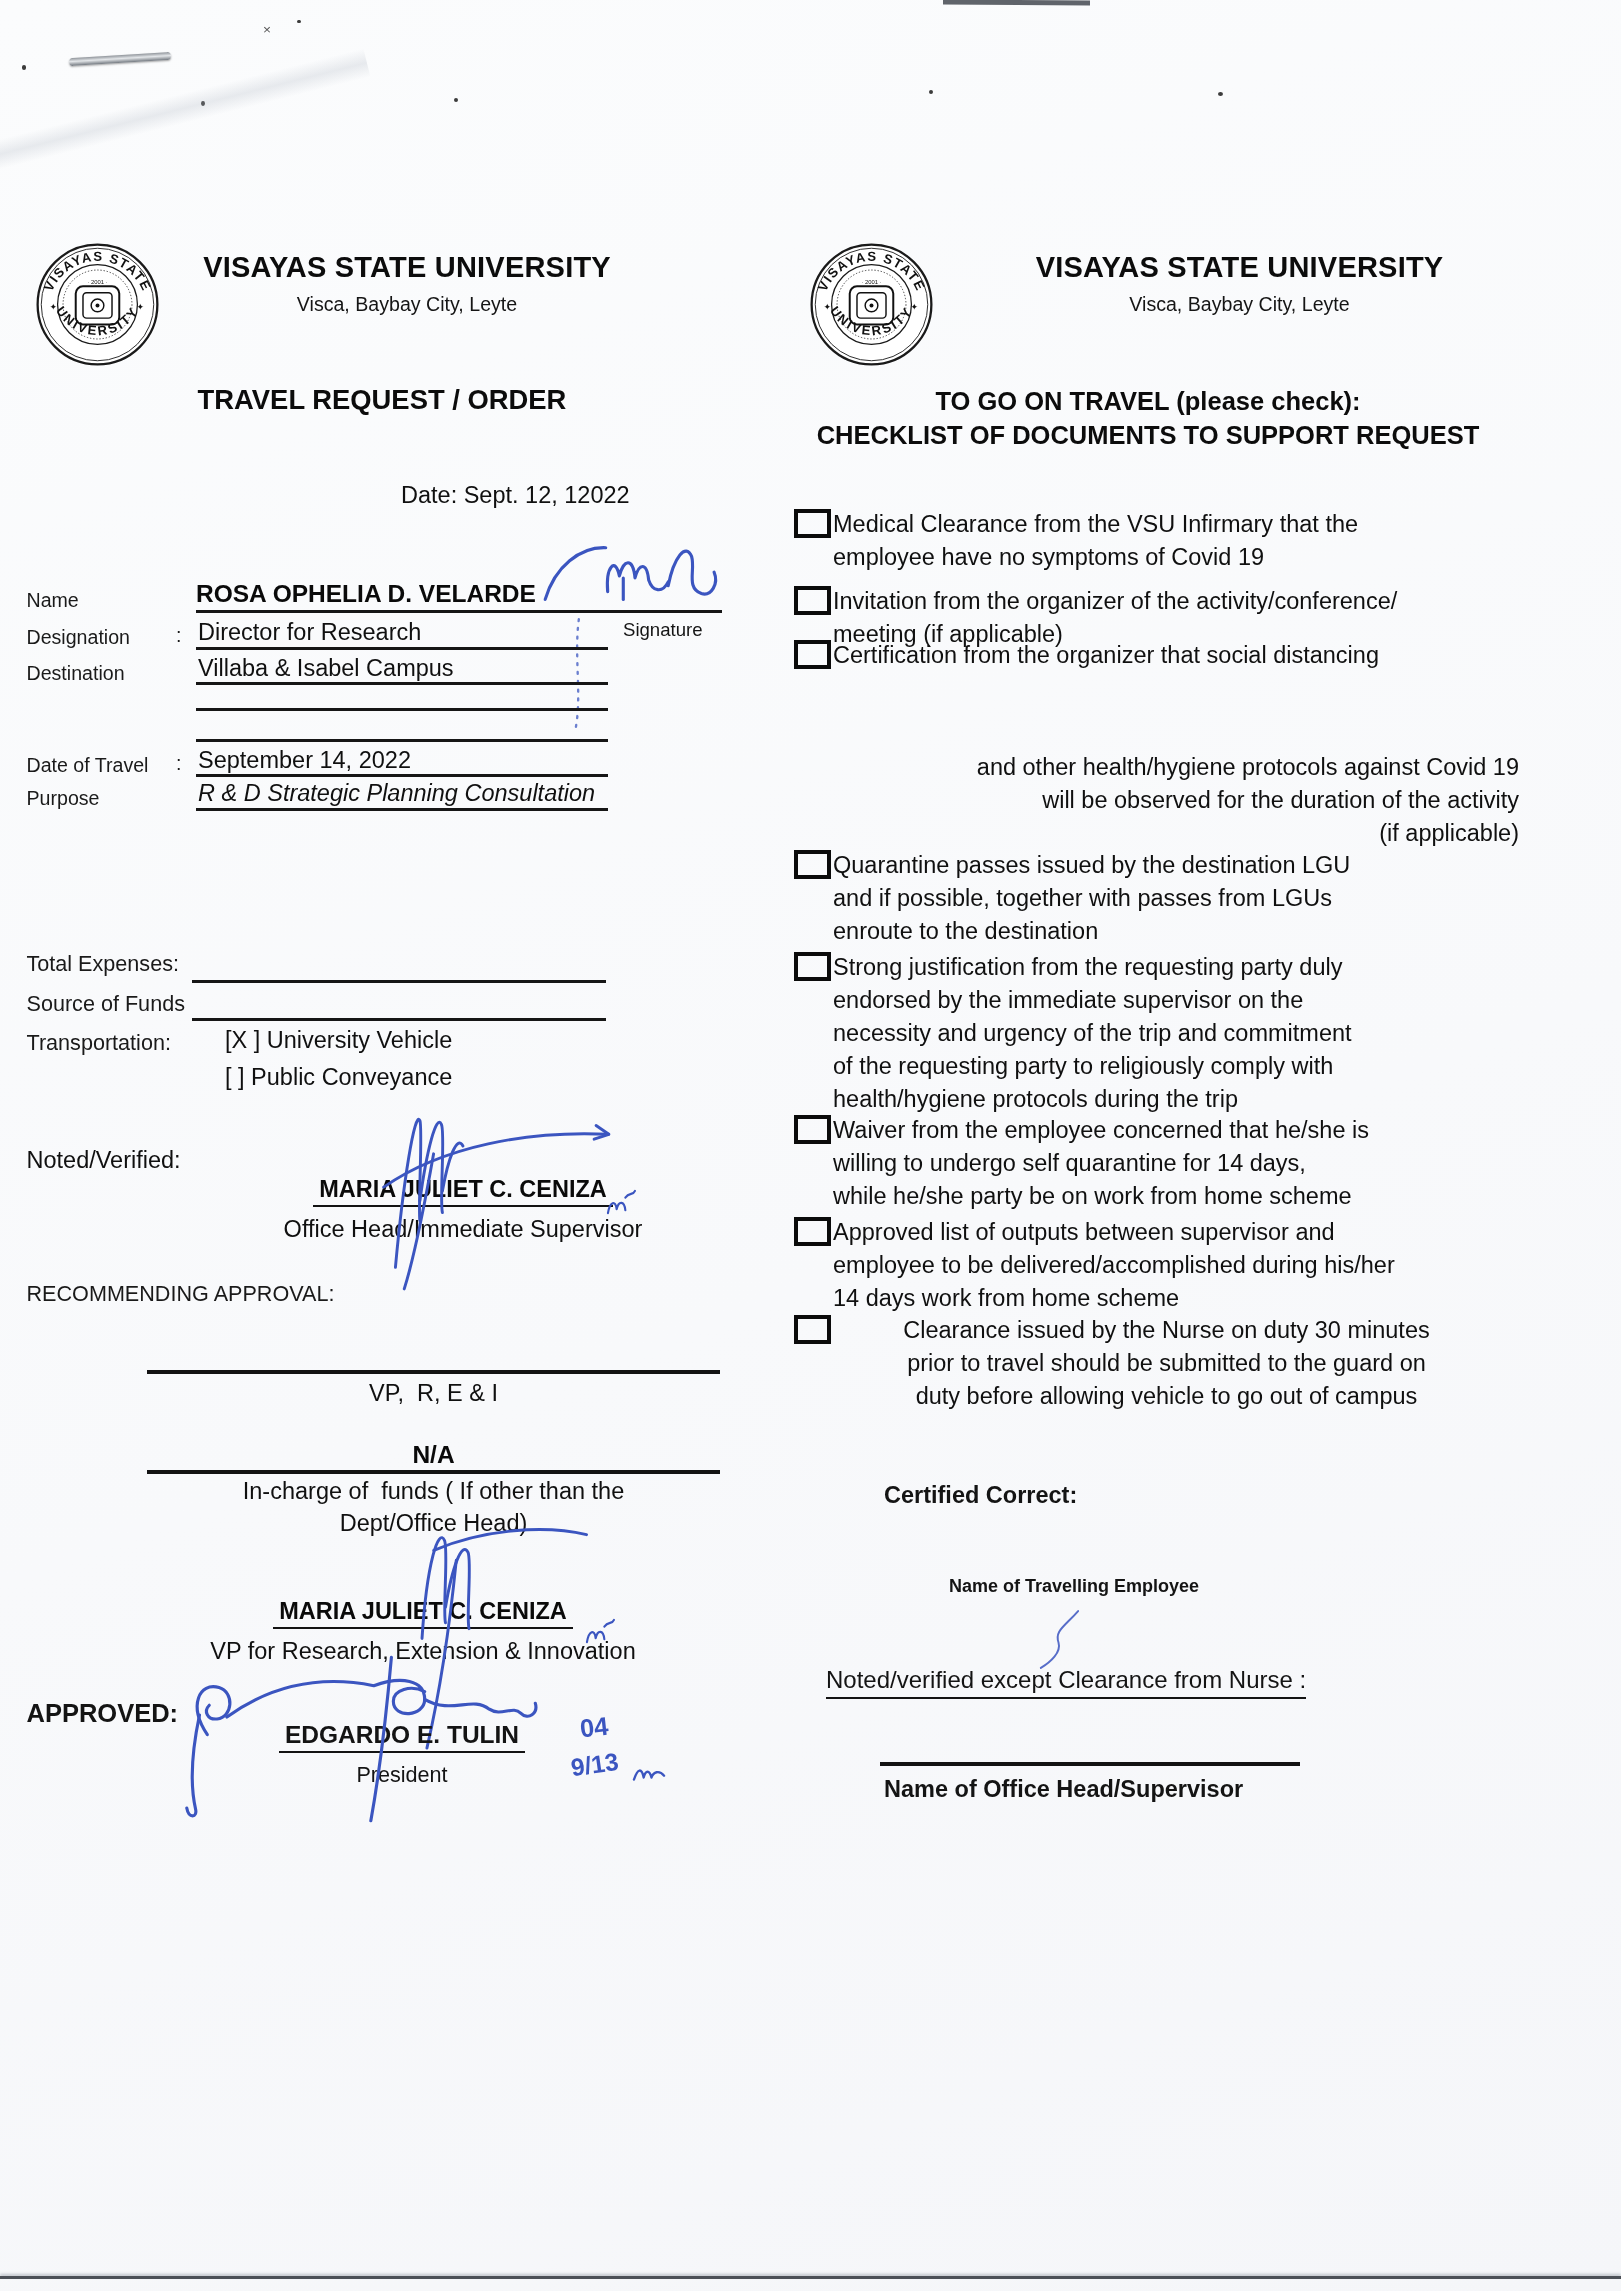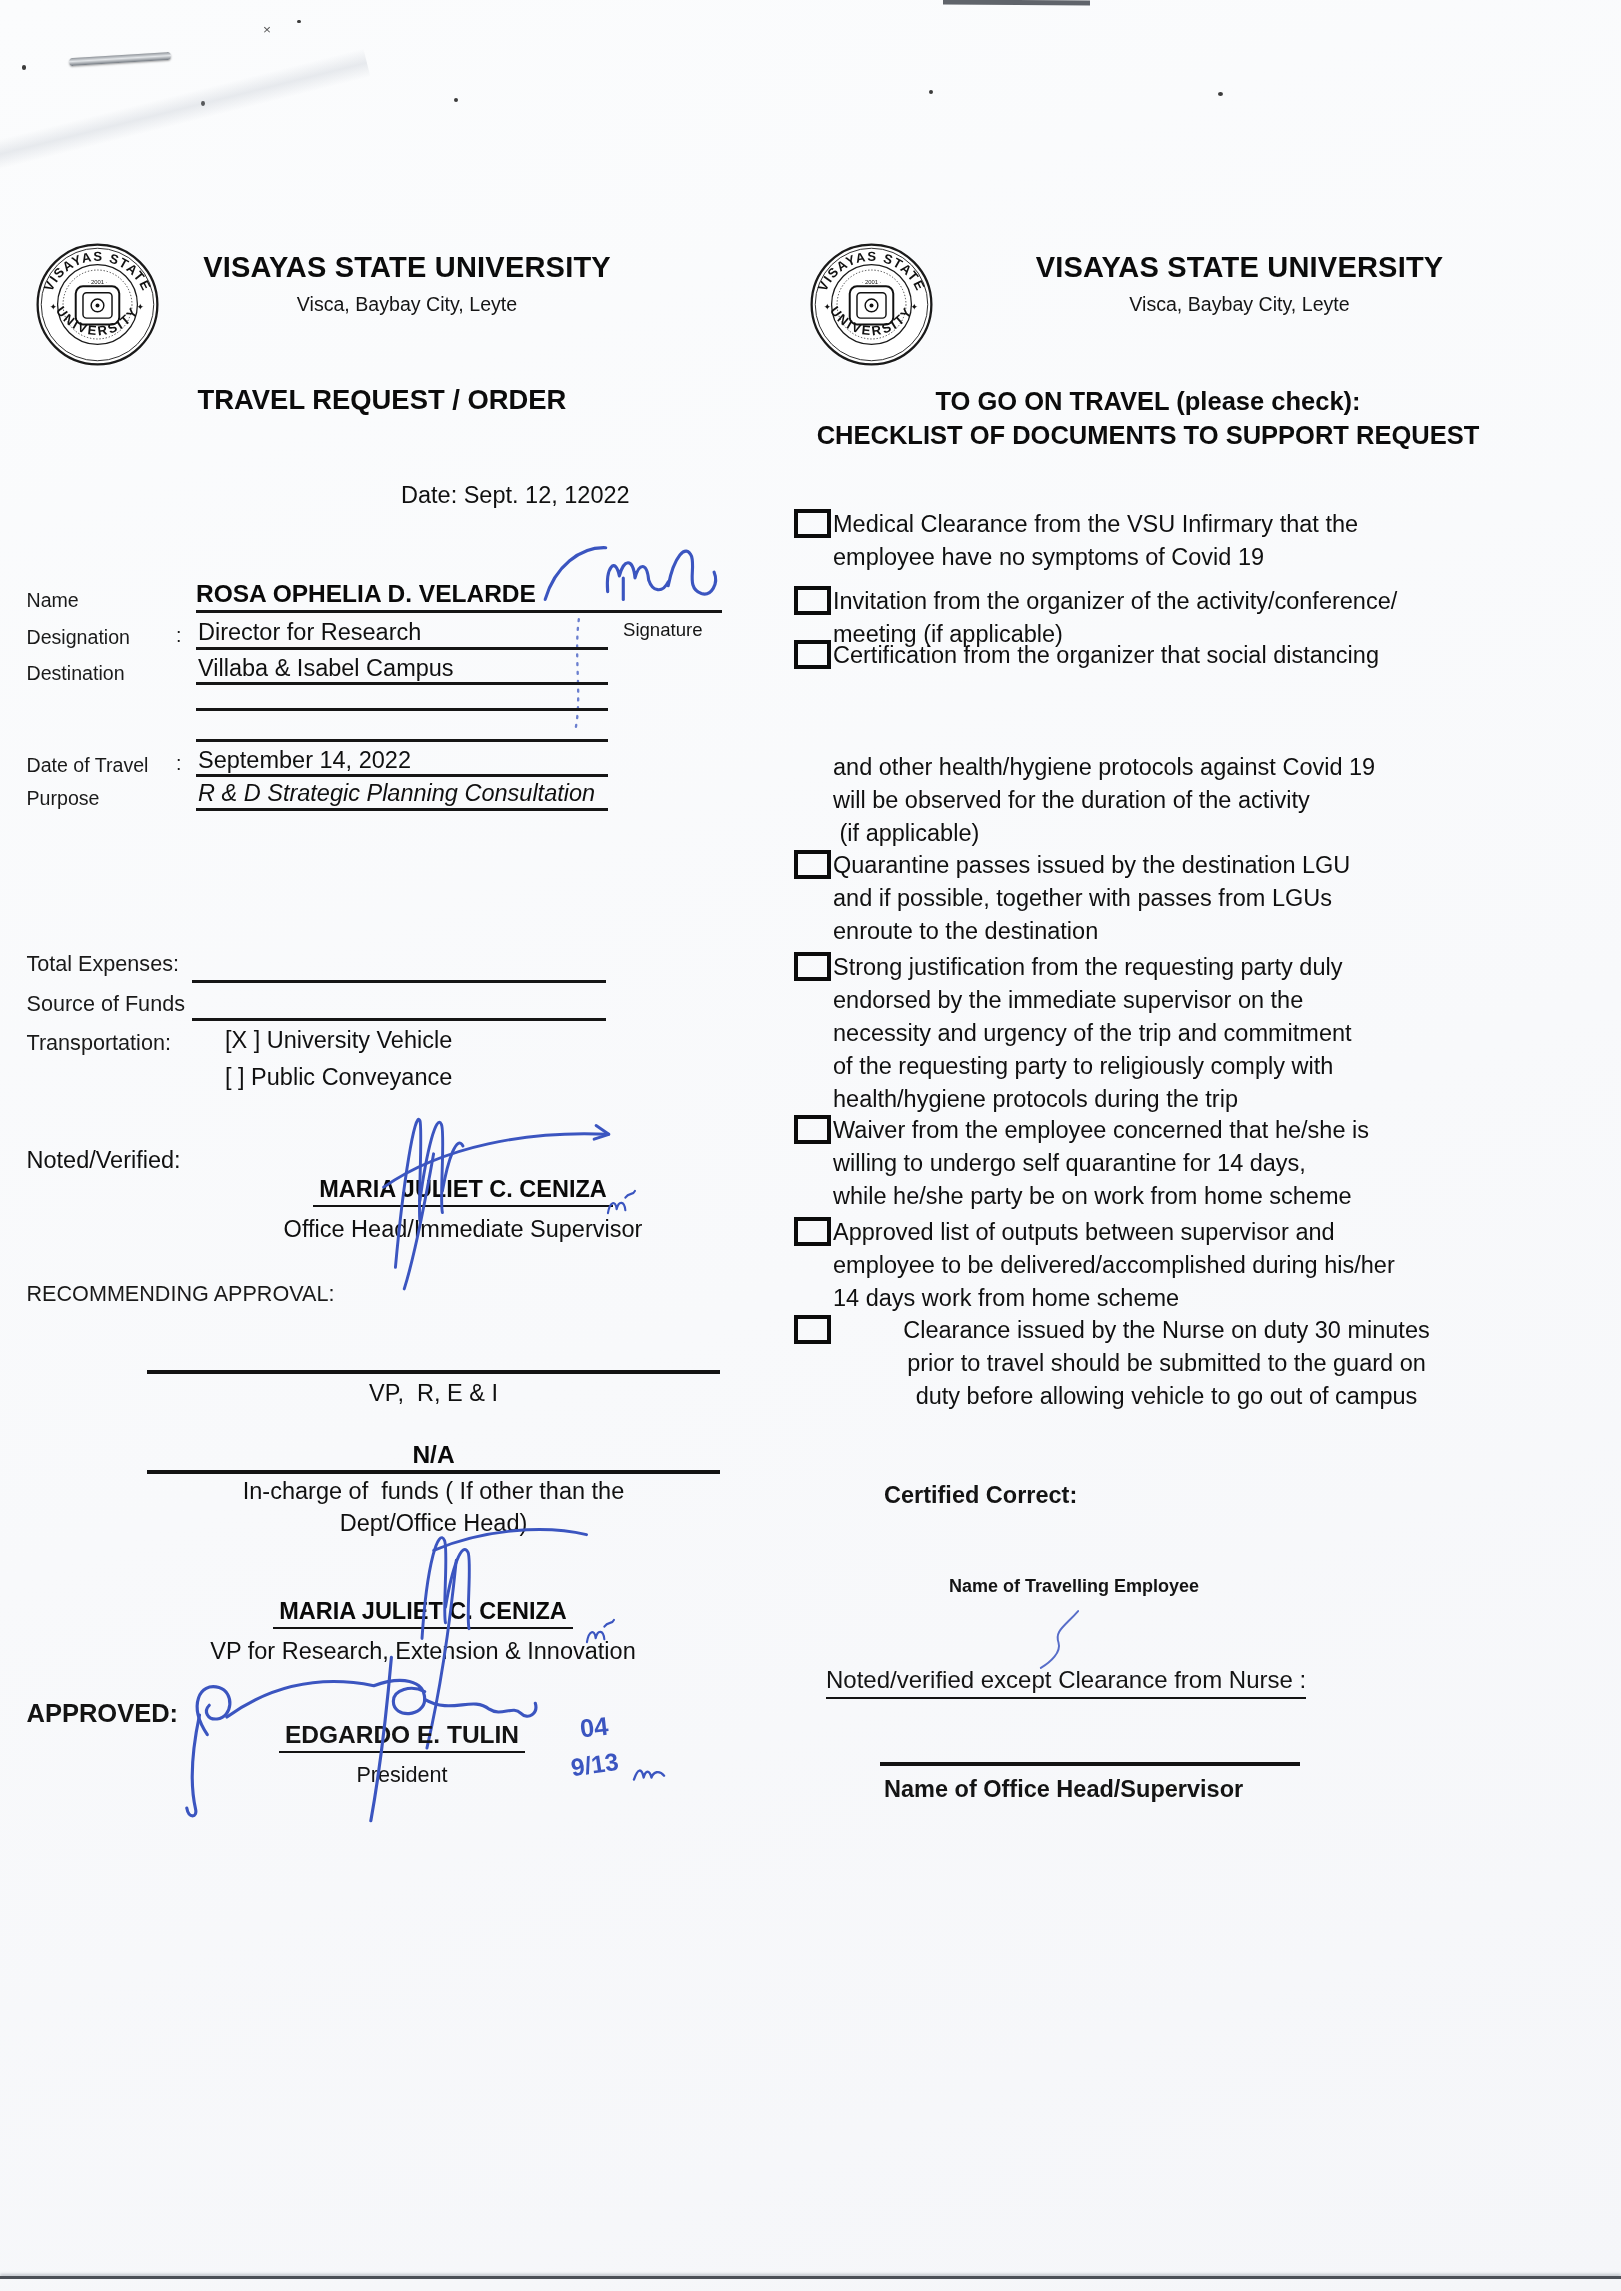--- a/index.html
+++ b/index.html
@@ -262,21 +262,21 @@
     </div>
   </div>
 
   <div class="chk-item" style="top:639px;">
     <div class="chk-box"></div>
     <div class="chk-lines">
       <div>Certification from the organizer that social distancing</div>
     </div>
   </div>
 
-  <div class="chk-cont" style="top:751px;">
+  <div class="chk-cont" style="top:751px;text-align:right;">
     <div>and other health/hygiene protocols against Covid 19</div>
     <div>will be observed for the duration of the activity</div>
     <div> (if applicable)</div>
   </div>
 
   <div class="chk-item" style="top:849px;">
     <div class="chk-box"></div>
     <div class="chk-lines">
       <div>Quarantine passes issued by the destination LGU</div>
       <div>and if possible, together with passes from LGUs</div>

